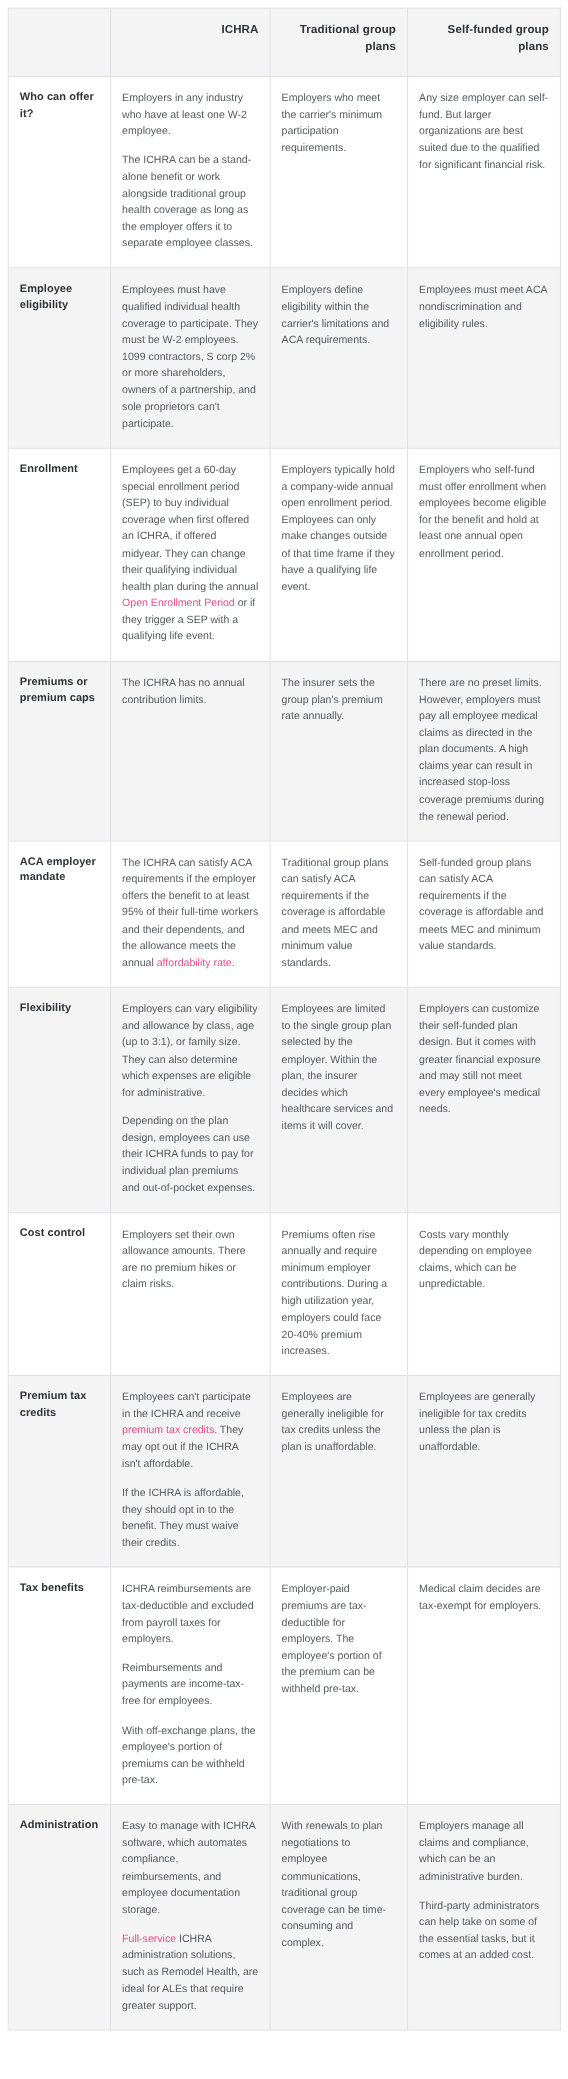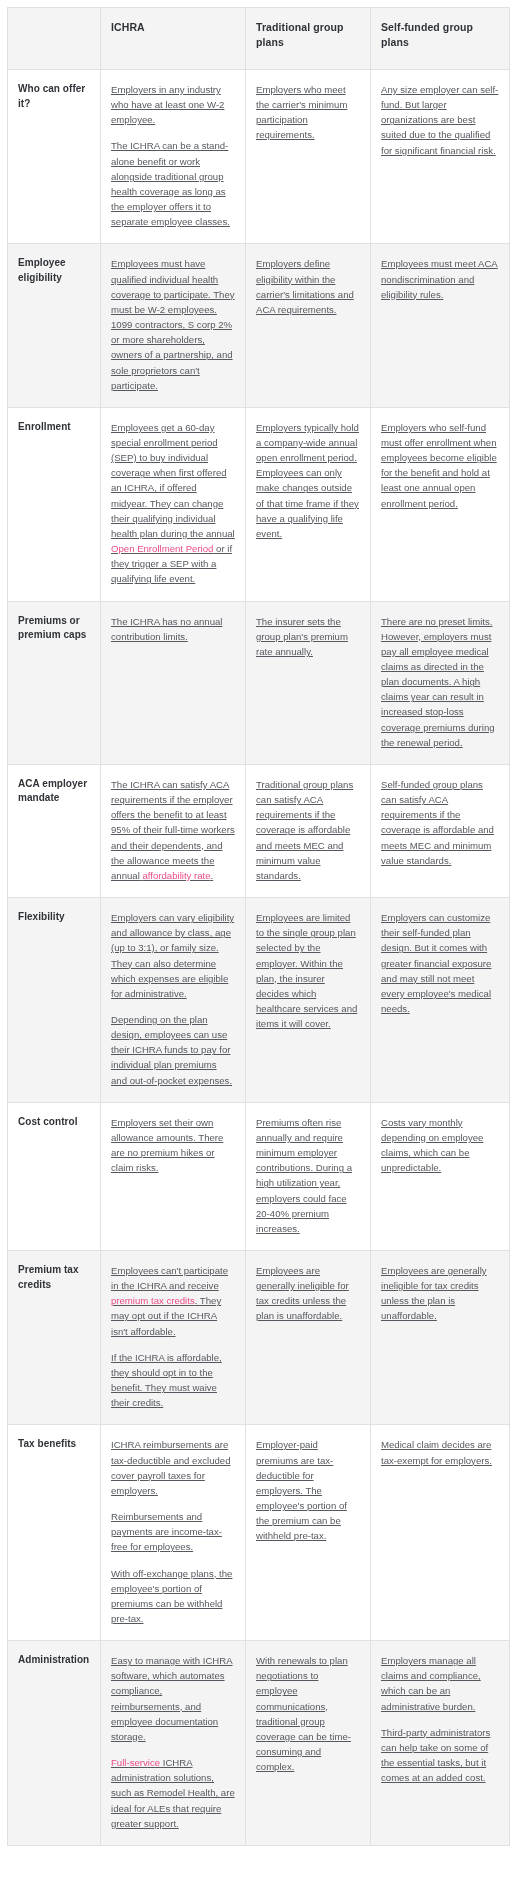--- a/index.html
+++ b/index.html
@@ -36,21 +36,21 @@
     border: 1px solid #dfe1e4;
     vertical-align: top;
     padding: 12px 10px 14px 10px;
     box-sizing: border-box;
   }
 
   
   thead tr { background: #f4f4f4; }
   thead th {
     height: 62px;
-    text-align: left;
+    text-align: right;
     font-size: 10.5px;
     line-height: 1.42;
     font-weight: bold;
     color: #2f3338;
     letter-spacing: 0.1px;
     padding-top: 11px;
   }
   thead th.blank-head { background: #f4f4f4; }
 
   
@@ -61,21 +61,20 @@
     font-weight: bold;
     font-size: 10px;
     line-height: 1.45;
     color: #2f3338;
     letter-spacing: 0.05px;
   }
   td.cell {
     font-size: 9.6px;
     line-height: 1.58;
     color: #55595f;
-    text-decoration: underline;
   }
   td.cell p {
     margin: 0 0 11px 0;
   }
   td.cell p:last-child { margin-bottom: 0; }
 
   a.inline-link,
   .inline-link {
     color: #ea4c89;
     text-decoration: none;
@@ -196,21 +195,21 @@
           <td class="cell">
             <p>Employees are generally ineligible for tax credits unless the plan is unaffordable.</p>
           </td>
           <td class="cell">
             <p>Employees are generally ineligible for tax credits unless the plan is unaffordable.</p>
           </td>
         </tr>
         <tr class="row-light">
           <td class="rowlabel">Tax benefits</td>
           <td class="cell">
-            <p>ICHRA reimbursements are tax-deductible and excluded cover payroll taxes for employers.</p>
+            <p>ICHRA reimbursements are tax-deductible and excluded from payroll taxes for employers.</p>
             <p>Reimbursements and payments are income-tax-free for employees.</p>
             <p>With off-exchange plans, the employee's portion of premiums can be withheld pre-tax.</p>
           </td>
           <td class="cell">
             <p>Employer-paid premiums are tax-deductible for employers. The employee's portion of the premium can be withheld pre-tax.</p>
           </td>
           <td class="cell">
             <p>Medical claim decides are tax-exempt for employers.</p>
           </td>
         </tr>

